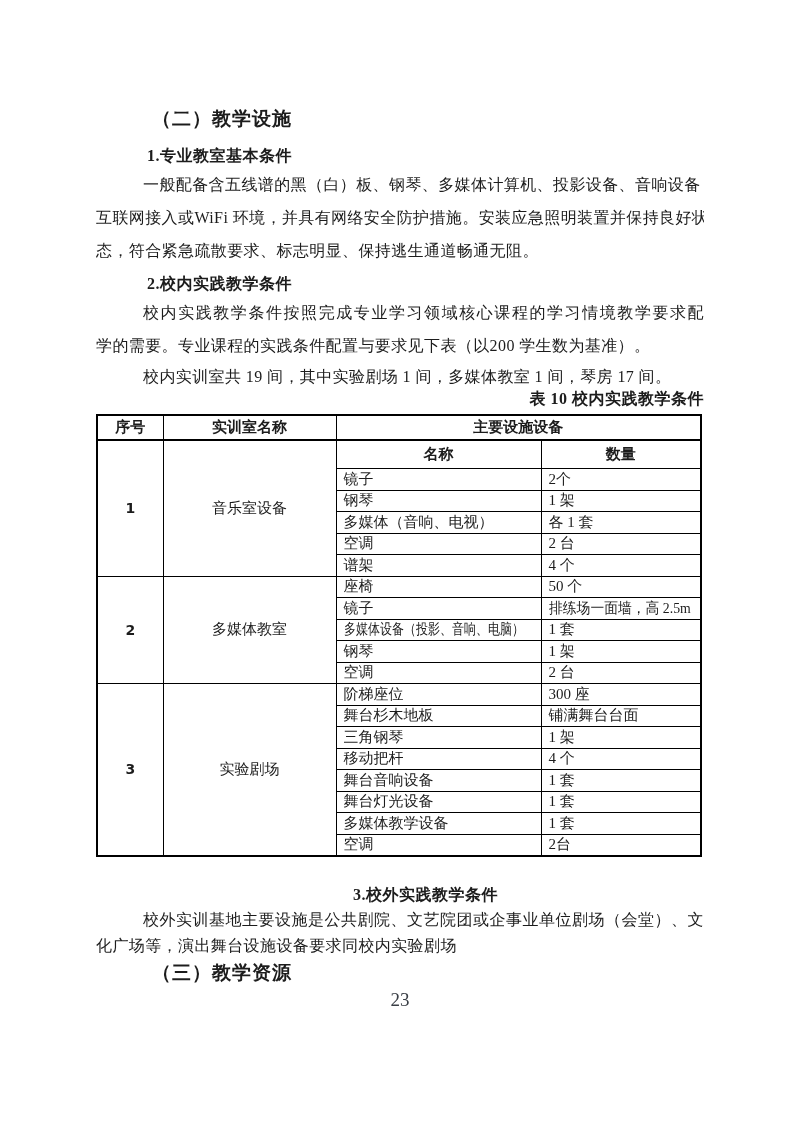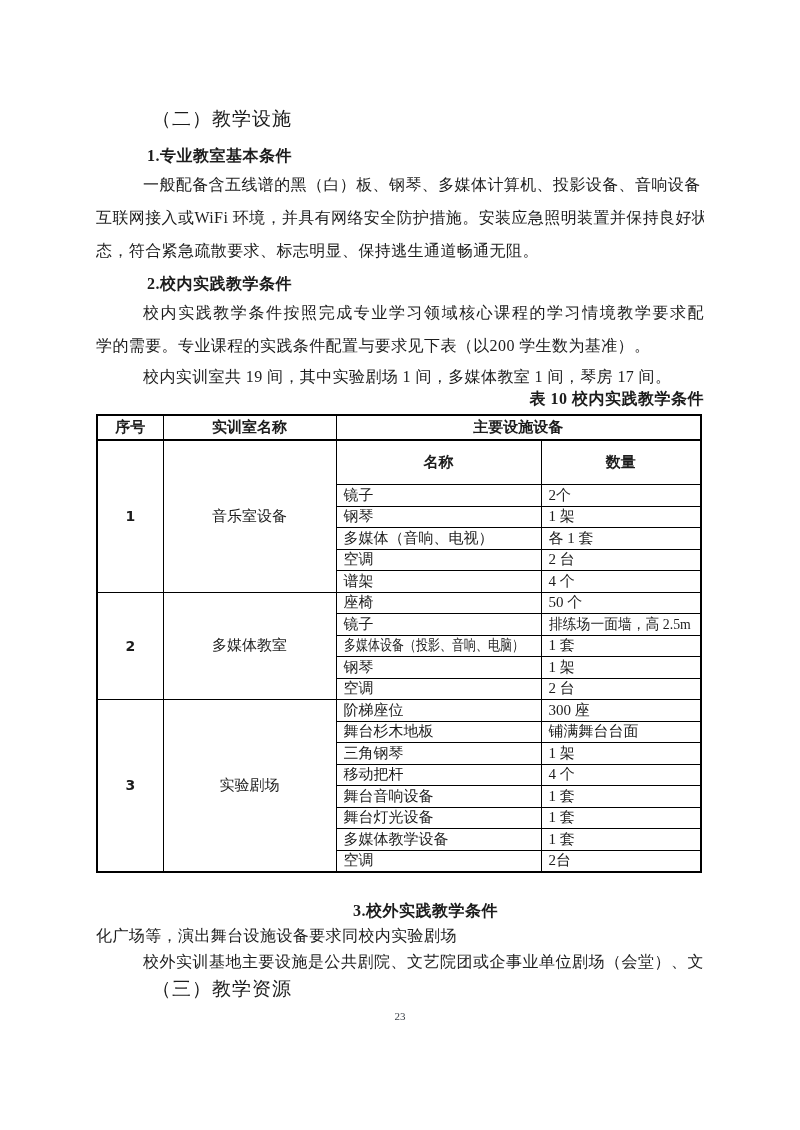--- a/index.html
+++ b/index.html
@@ -9,21 +9,21 @@
     font-family: "Liberation Serif", "DejaVu Serif", serif;
     color: #1c1c1c;
     overflow: hidden;
   }
   .content { margin: 0 96px; width: 608px; }
 
   .h-big {
     margin-top: 105px;
     padding-left: 56px;
     font-family: "DejaVu Sans", "Liberation Sans", sans-serif;
-    font-weight: normal;
+    font-weight: bold;
     font-size: 19px;
     line-height: 26px;
     height: 26px;
     letter-spacing: 1px;
   }
   .h-big.second { margin-top: 0; height: 26px; line-height: 26px; }
 
   .h-sub {
     font-weight: bold;
     font-size: 16px;
@@ -81,21 +81,21 @@
   table.ftable tr.main-head td {
     border-bottom: 2px solid #000;
     font-weight: bold;
     text-align: center;
     height: 25px;
     padding: 0;
   }
   table.ftable td.colhead {
     font-weight: bold;
     text-align: center;
-    padding: 12px;
+    padding: 4px;
   }
   table.ftable td.idx, table.ftable td.room {
     text-align: center;
     padding: 0;
   }
   table.ftable td.idx { font-family: "DejaVu Sans", sans-serif; font-weight: bold; font-size: 14px; }
   .squeeze {
     display: inline-block;
     transform: scaleX(0.80);
     transform-origin: 0 50%;
@@ -104,21 +104,21 @@
   .squeeze-sm {
     display: inline-block;
     transform: scaleX(0.92);
     transform-origin: 0 50%;
     white-space: nowrap;
   }
 
   .page-num {
     margin-top: 7px;
     text-align: center;
-    font-size: 11px;
+    font-size: 19px;
     line-height: 16px;
     height: 16px;
     color: #3a3f46;
   }
 </style>
 </head>
 <body>
 
 <div class="content">
 
@@ -240,22 +240,22 @@
       <tr>
         <td>空调</td>
         <td>2台</td>
       </tr>
     </tbody>
   </table>
 
   <div class="h-sub" id="sub3">3.校外实践教学条件</div>
 
   <div>
+    <div class="line tight indent">校外实训基地主要设施是公共剧院、文艺院团或企事业单位剧场（会堂）、文</div>
     <div class="line tight short">化广场等，演出舞台设施设备要求同校内实验剧场</div>
-    <div class="line tight indent">校外实训基地主要设施是公共剧院、文艺院团或企事业单位剧场（会堂）、文</div>
   </div>
 
   <div class="h-big second">（三）教学资源</div>
 
 
   <div class="page-num">23</div>
 
 </div>
 
 </body></html>

